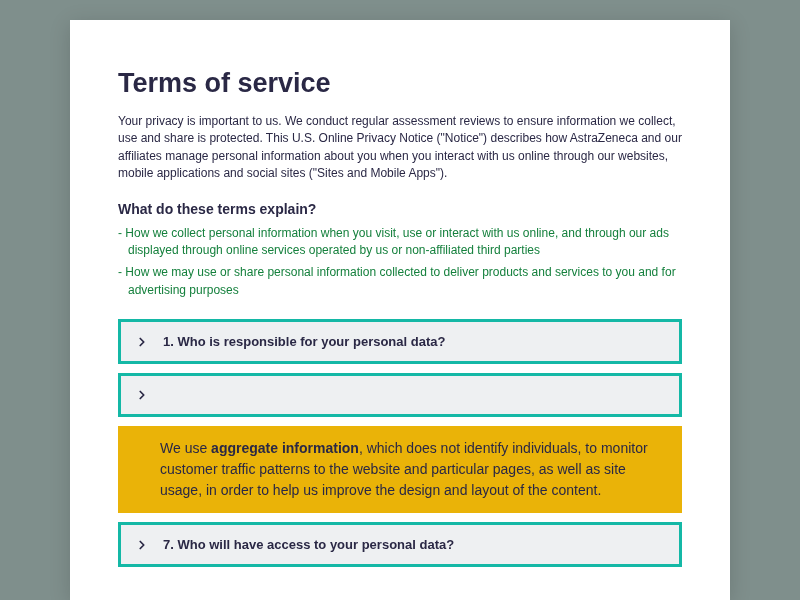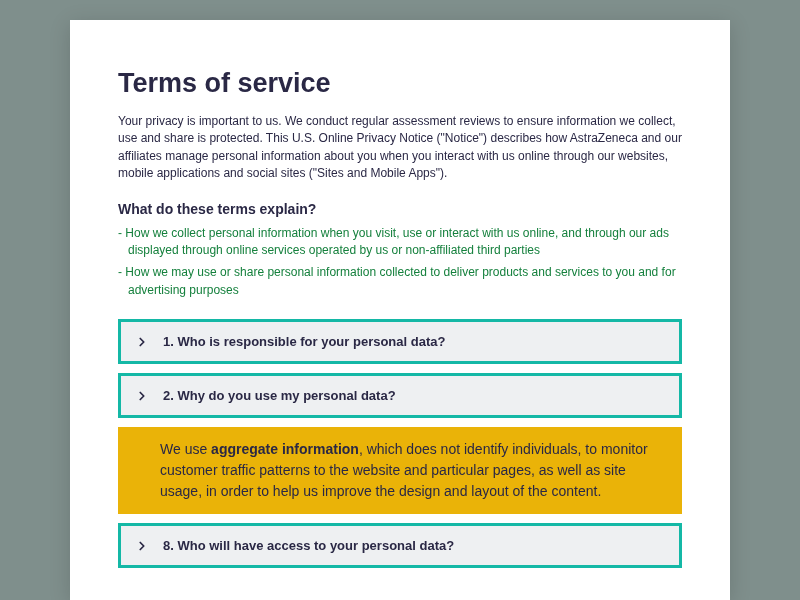--- a/index.html
+++ b/index.html
@@ -115,31 +115,30 @@
           </svg>
         <span class="accordion-title">1. Who is responsible for your personal data?</span>
       </div>
     </div>
 
     <div class="accordion-item">
       <div class="accordion-header">
         <svg class="chevron" viewBox="0 0 24 24" fill="none" stroke="currentColor" stroke-width="3" stroke-linecap="round" stroke-linejoin="round">
             <polyline points="9 18 15 12 9 6"></polyline>
           </svg>
-        <span class="accordion-title">2. Why do you use my personal data?</span>
       </div>
     </div>
 
     <div class="accordion-body">
       <span>We use </span><span class="bold-inline">aggregate information</span><span>, which does not identify individuals, to monitor customer traffic patterns to the website and particular pages, as well as site usage, in order to help us improve the design and layout of the content.</span>
     </div>
 
     <div class="accordion-item">
       <div class="accordion-header">
         <svg class="chevron" viewBox="0 0 24 24" fill="none" stroke="currentColor" stroke-width="3" stroke-linecap="round" stroke-linejoin="round">
             <polyline points="9 18 15 12 9 6"></polyline>
           </svg>
-        <span class="accordion-title">8. Who will have access to your personal data?</span>
+        <span class="accordion-title">7. Who will have access to your personal data?</span>
       </div>
     </div>
 
   </div>
 </div>
 
 </body></html>

